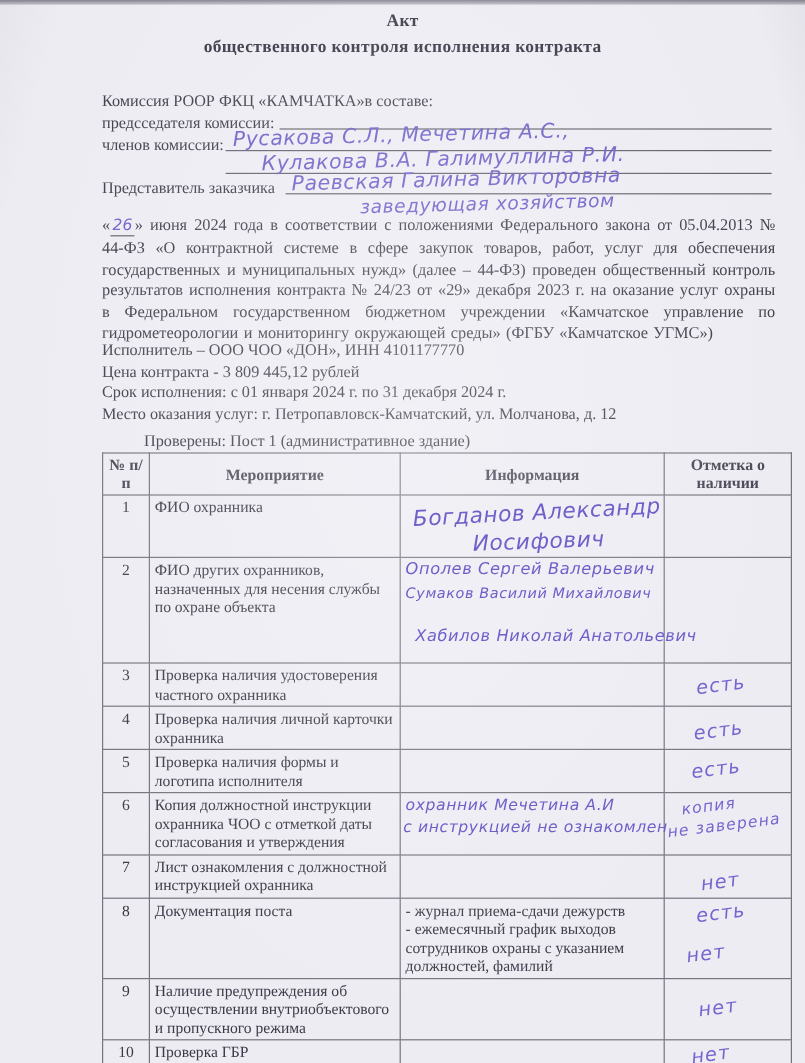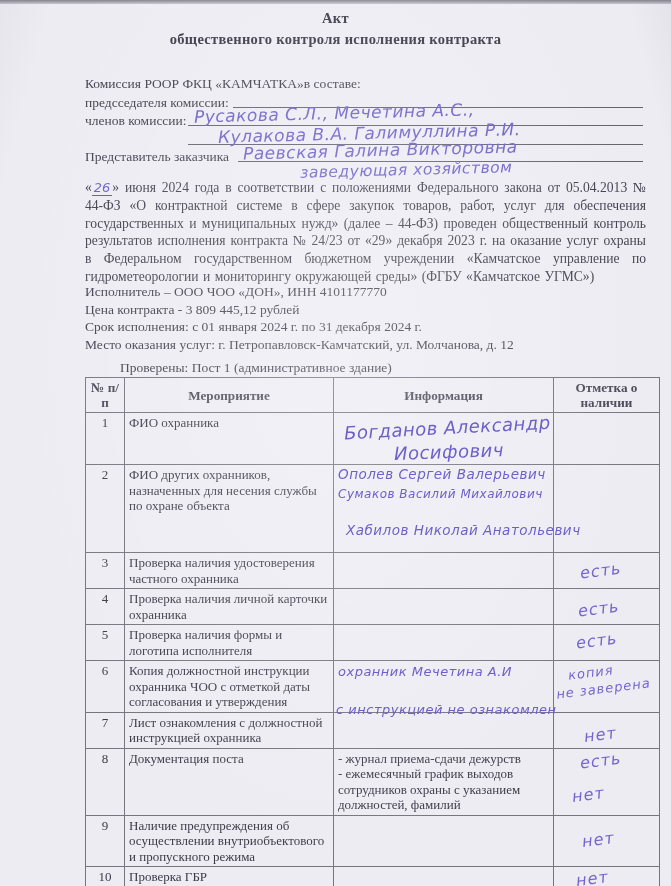--- a/index.html
+++ b/index.html
@@ -151,21 +151,21 @@
       <td>
         <div class="hwc mark" style="left:22px;top:6px;font-size:16px;">есть</div>
       </td>
     </tr>
 
     <tr style="height:50px">
       <td class="num">6</td>
       <td class="act">Копия должностной инструкции охранника ЧОО с отметкой даты согласования и утверждения</td>
       <td class="info">
         <div class="hwc" style="left:4px;top:3px;font-size:13px;">охранник Мечетина А.И</div>
-        <div class="hwc" style="left:2px;top:21px;font-size:13px;margin-top:20px;">с инструкцией не ознакомлен</div>
+        <div class="hwc" style="left:2px;top:21px;font-size:13px;">с инструкцией не ознакомлен</div>
       </td>
       <td>
         <div class="hwc mark" style="left:14px;top:4px;font-size:13px;">копия</div>
         <div class="hwc mark" style="left:2px;top:20px;font-size:13px;">не заверена</div>
       </td>
     </tr>
 
     <tr style="height:35px">
       <td class="num">7</td>
       <td class="act">Лист ознакомления с должностной инструкцией охранника</td>

